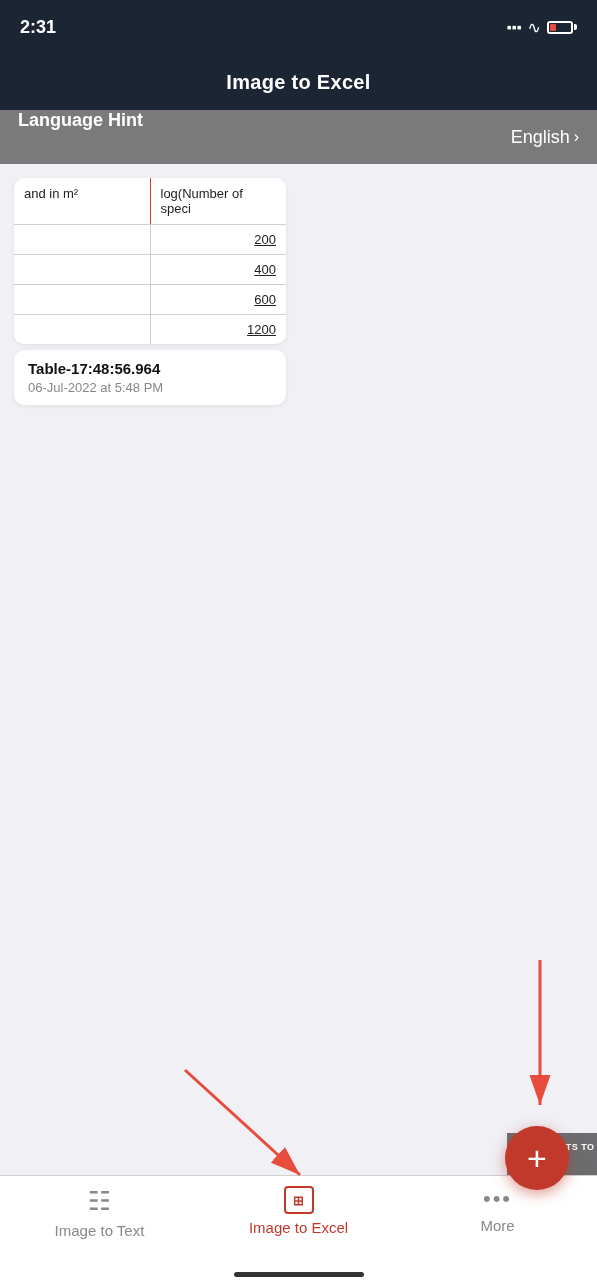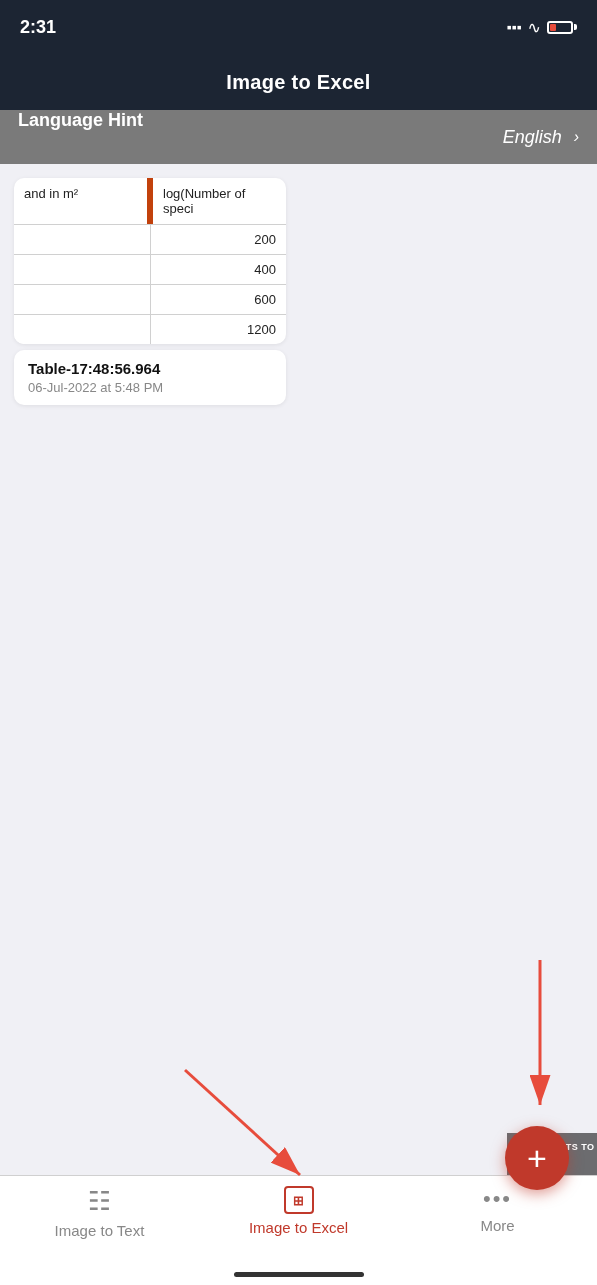--- a/index.html
+++ b/index.html
@@ -108,22 +108,21 @@
       font-size: 18px;
       font-weight: 600;
     }
 
     .language-value {
       color: white;
       font-size: 18px;
       font-weight: 400;
       display: flex;
       align-items: center;
-      gap: 12px;
-      font-style: italic;
+      gap: 4px;
     }
 
     .chevron {
       color: white;
       font-size: 16px;
     }
 
     
     .content-area {
       background: #f0f0f5;
@@ -144,21 +143,21 @@
     .table-header-row {
       display: flex;
       border-bottom: 1px solid #d0d0d0;
     }
 
     .table-header-cell {
       padding: 8px 10px;
       font-size: 13px;
       font-weight: 500;
       color: #222;
-      border-right: 6px solid #c2410c;
+      border-right: 1px solid #c2410c;
       flex: 1;
     }
 
     .table-header-cell:last-child {
       border-right: none;
       text-align: right;
     }
 
     .table-row {
       display: flex;
@@ -173,20 +172,21 @@
       padding: 7px 10px;
       font-size: 13px;
       color: #222;
       border-right: 1px solid #d0d0d0;
       flex: 1;
     }
 
     .table-cell.right {
       text-align: right;
       border-right: none;
+      text-decoration: underline;
     }
 
     .table-cell.left-empty {
       background: white;
     }
 
     
     .file-card {
       background: white;
       border-radius: 10px;

